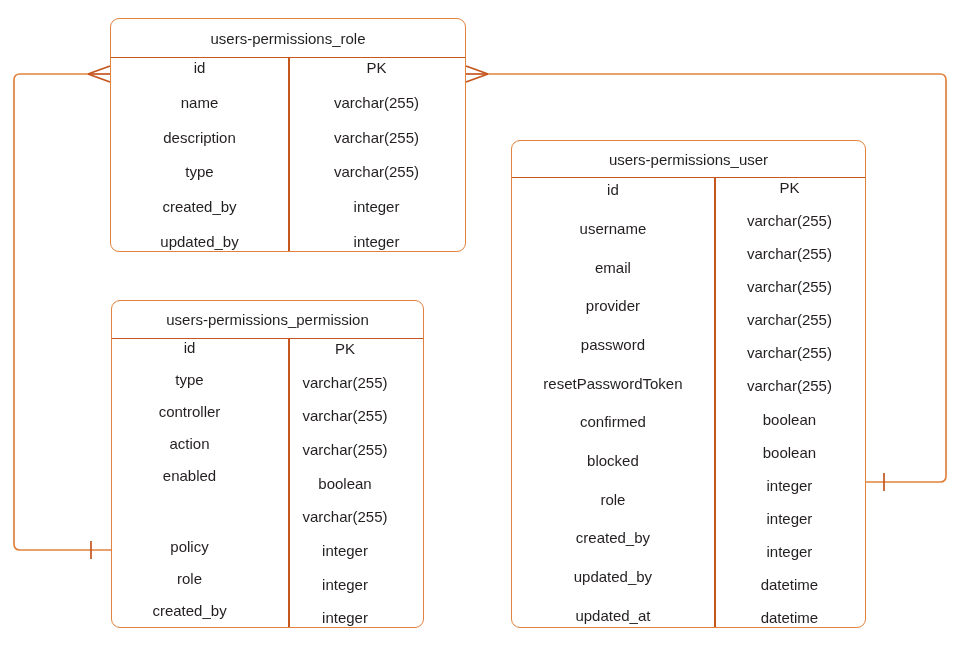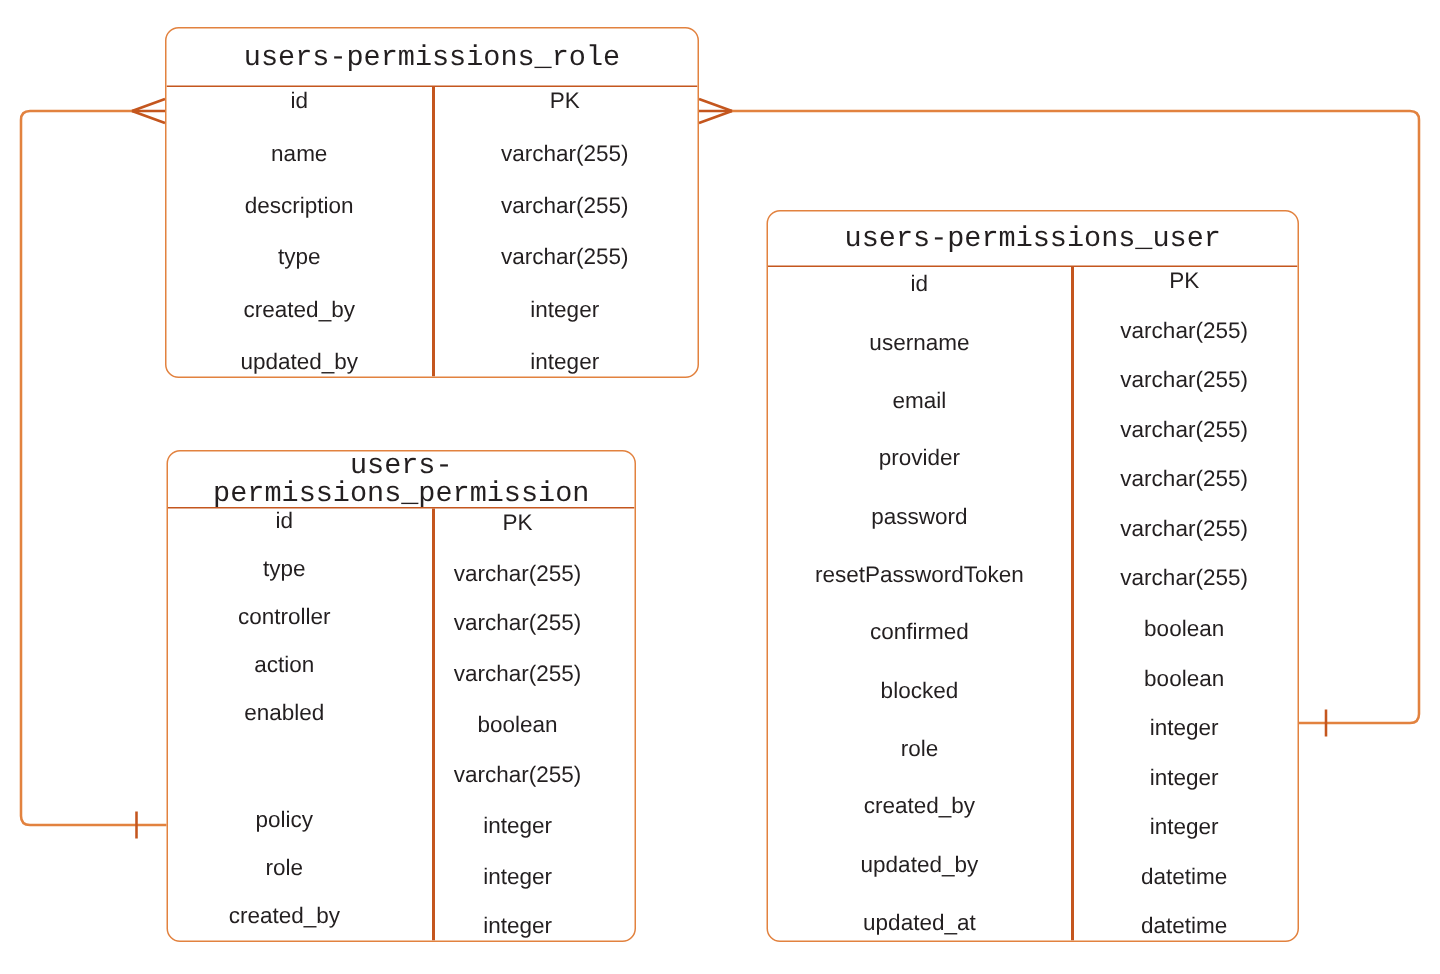--- a/index.html
+++ b/index.html
@@ -28,29 +28,28 @@
   .entity {
     position: absolute;
     box-sizing: border-box;
     background: #ffffff;
     border: 1.6px solid #e2823f;
     border-radius: 9px;
     overflow: hidden;
   }
   .entity-title {
     text-align: center;
-    font-size: 19px;
+    font-size: 15px;
     color: #231f20;
     line-height: 1;
     display: flex;
     align-items: center;
     justify-content: center;
     border-bottom: 1.6px solid #c4561e;
     box-sizing: border-box;
-    font-family: Liberation Mono, monospace;
   }
   .entity-body {
     position: relative;
     display: flex;
     box-sizing: border-box;
   }
   .col-divider {
     position: absolute;
     top: 0;
     bottom: 0;

